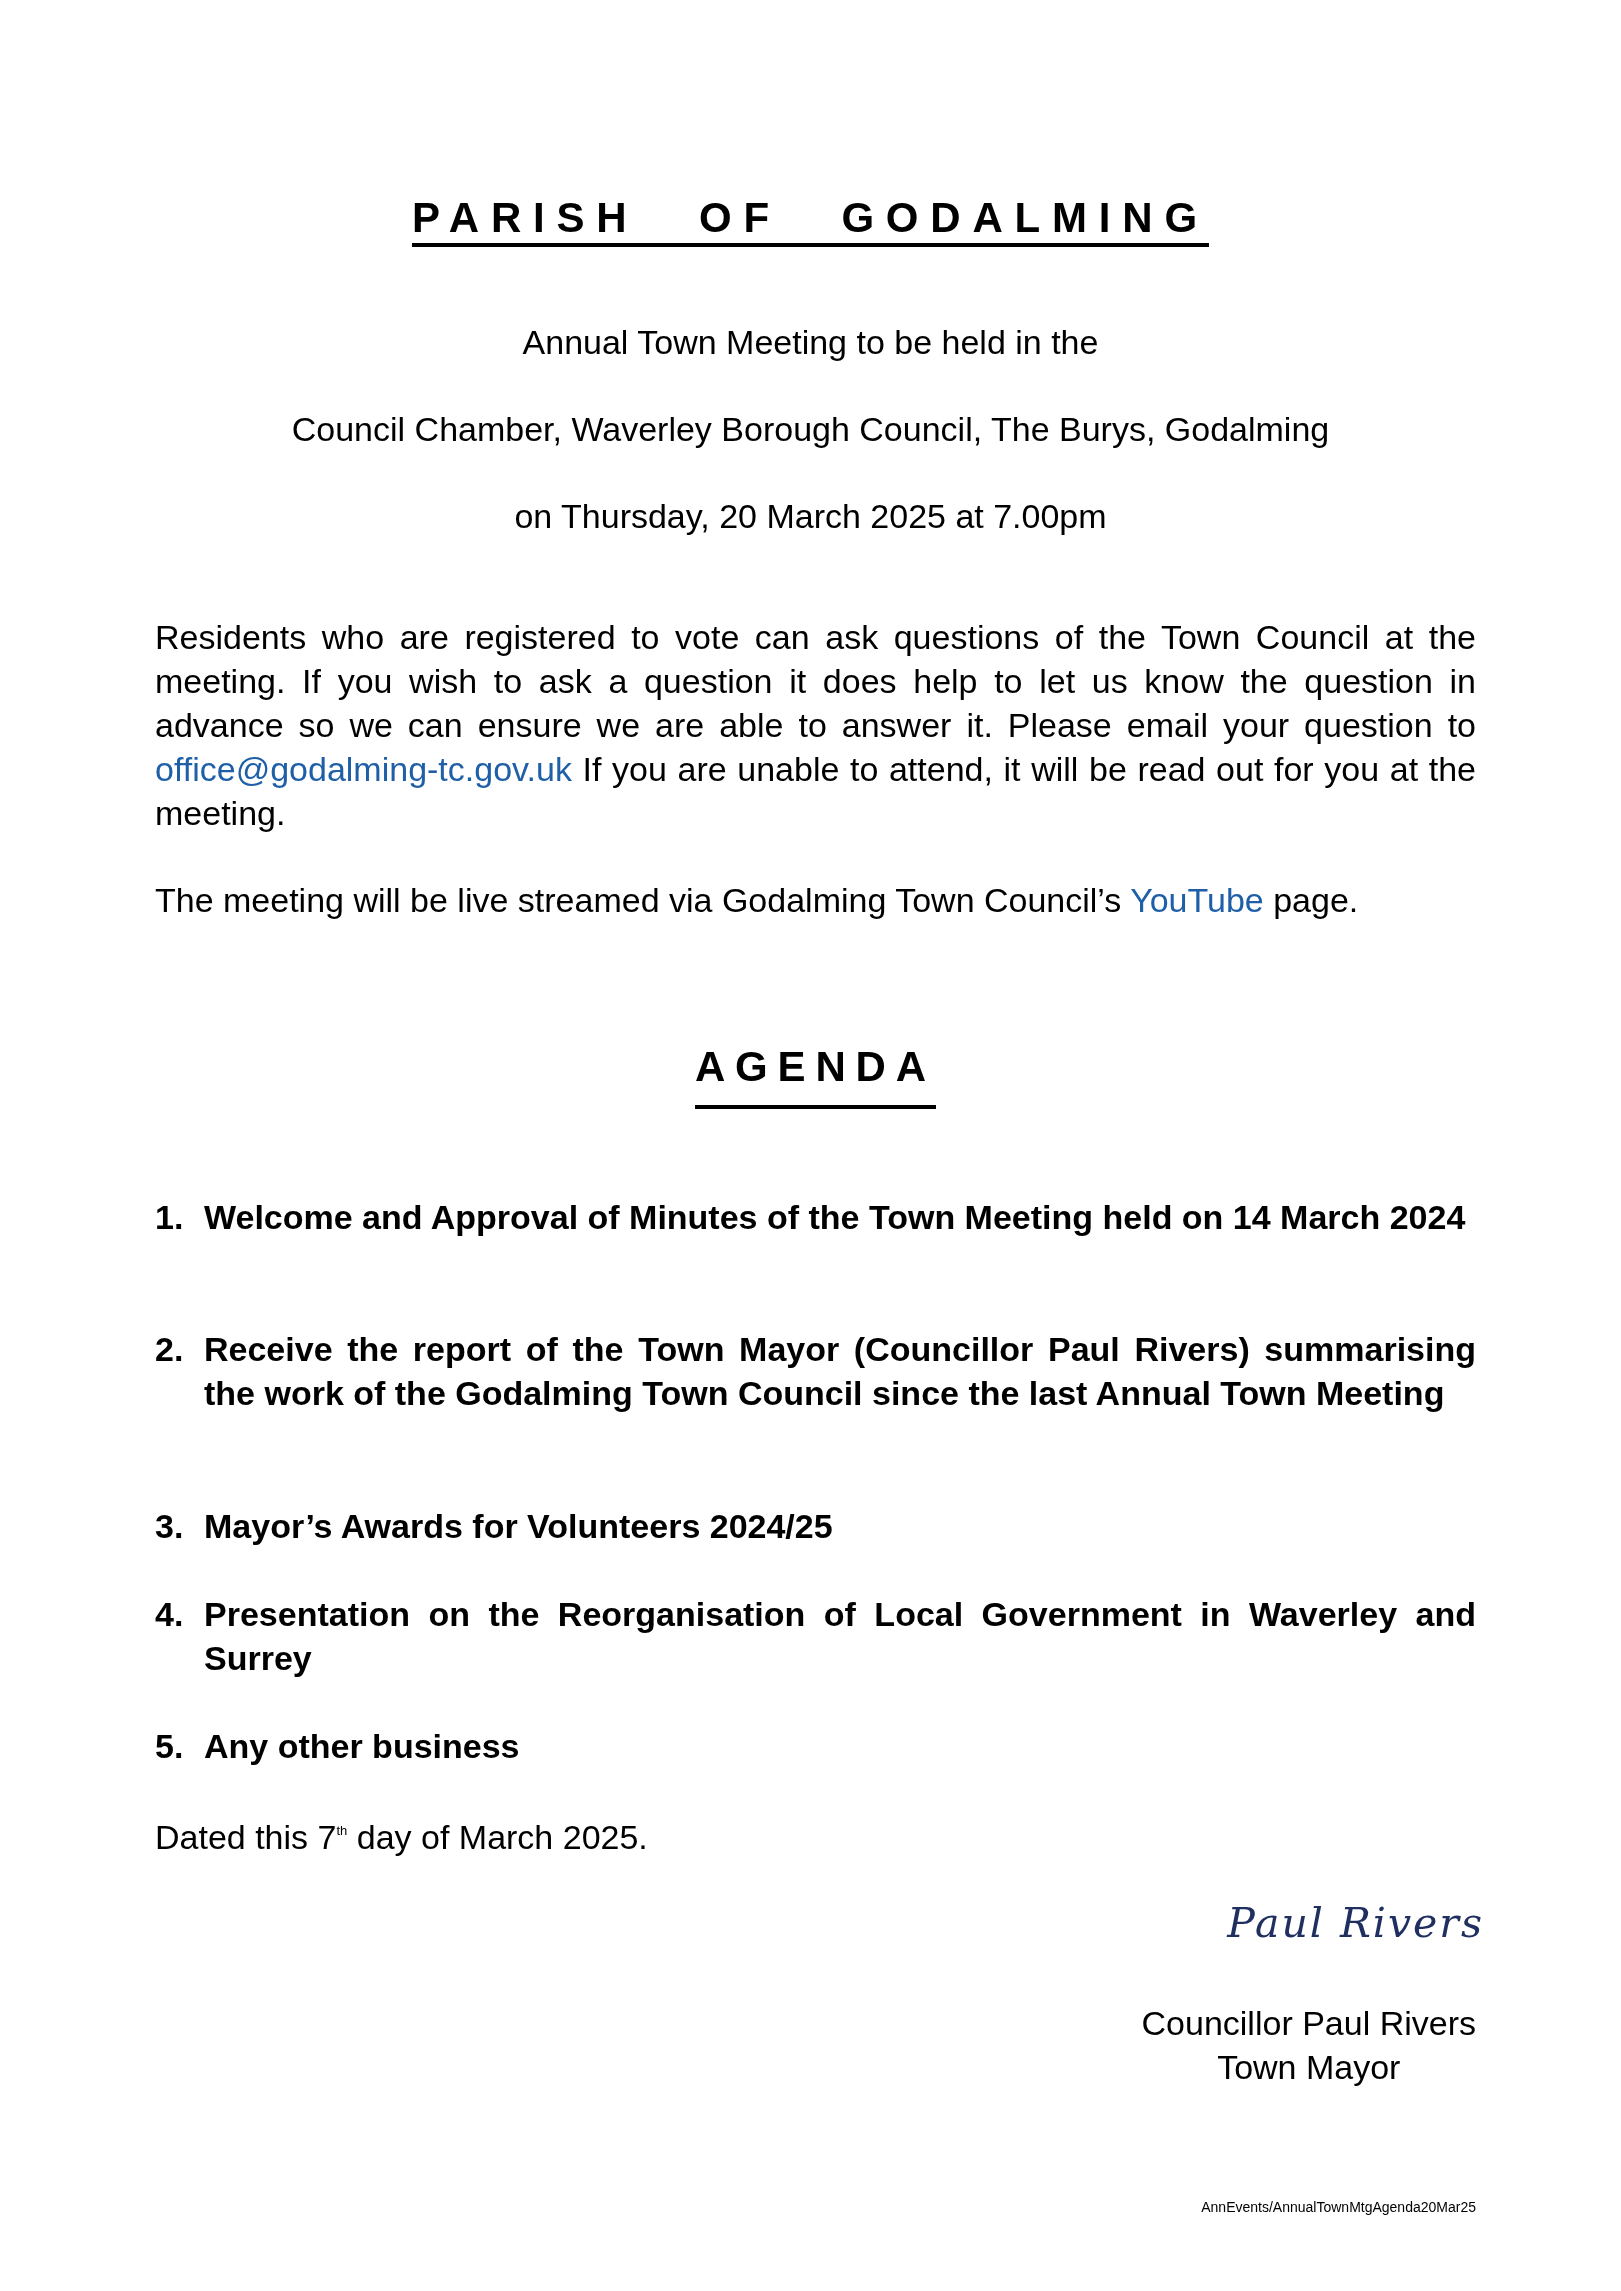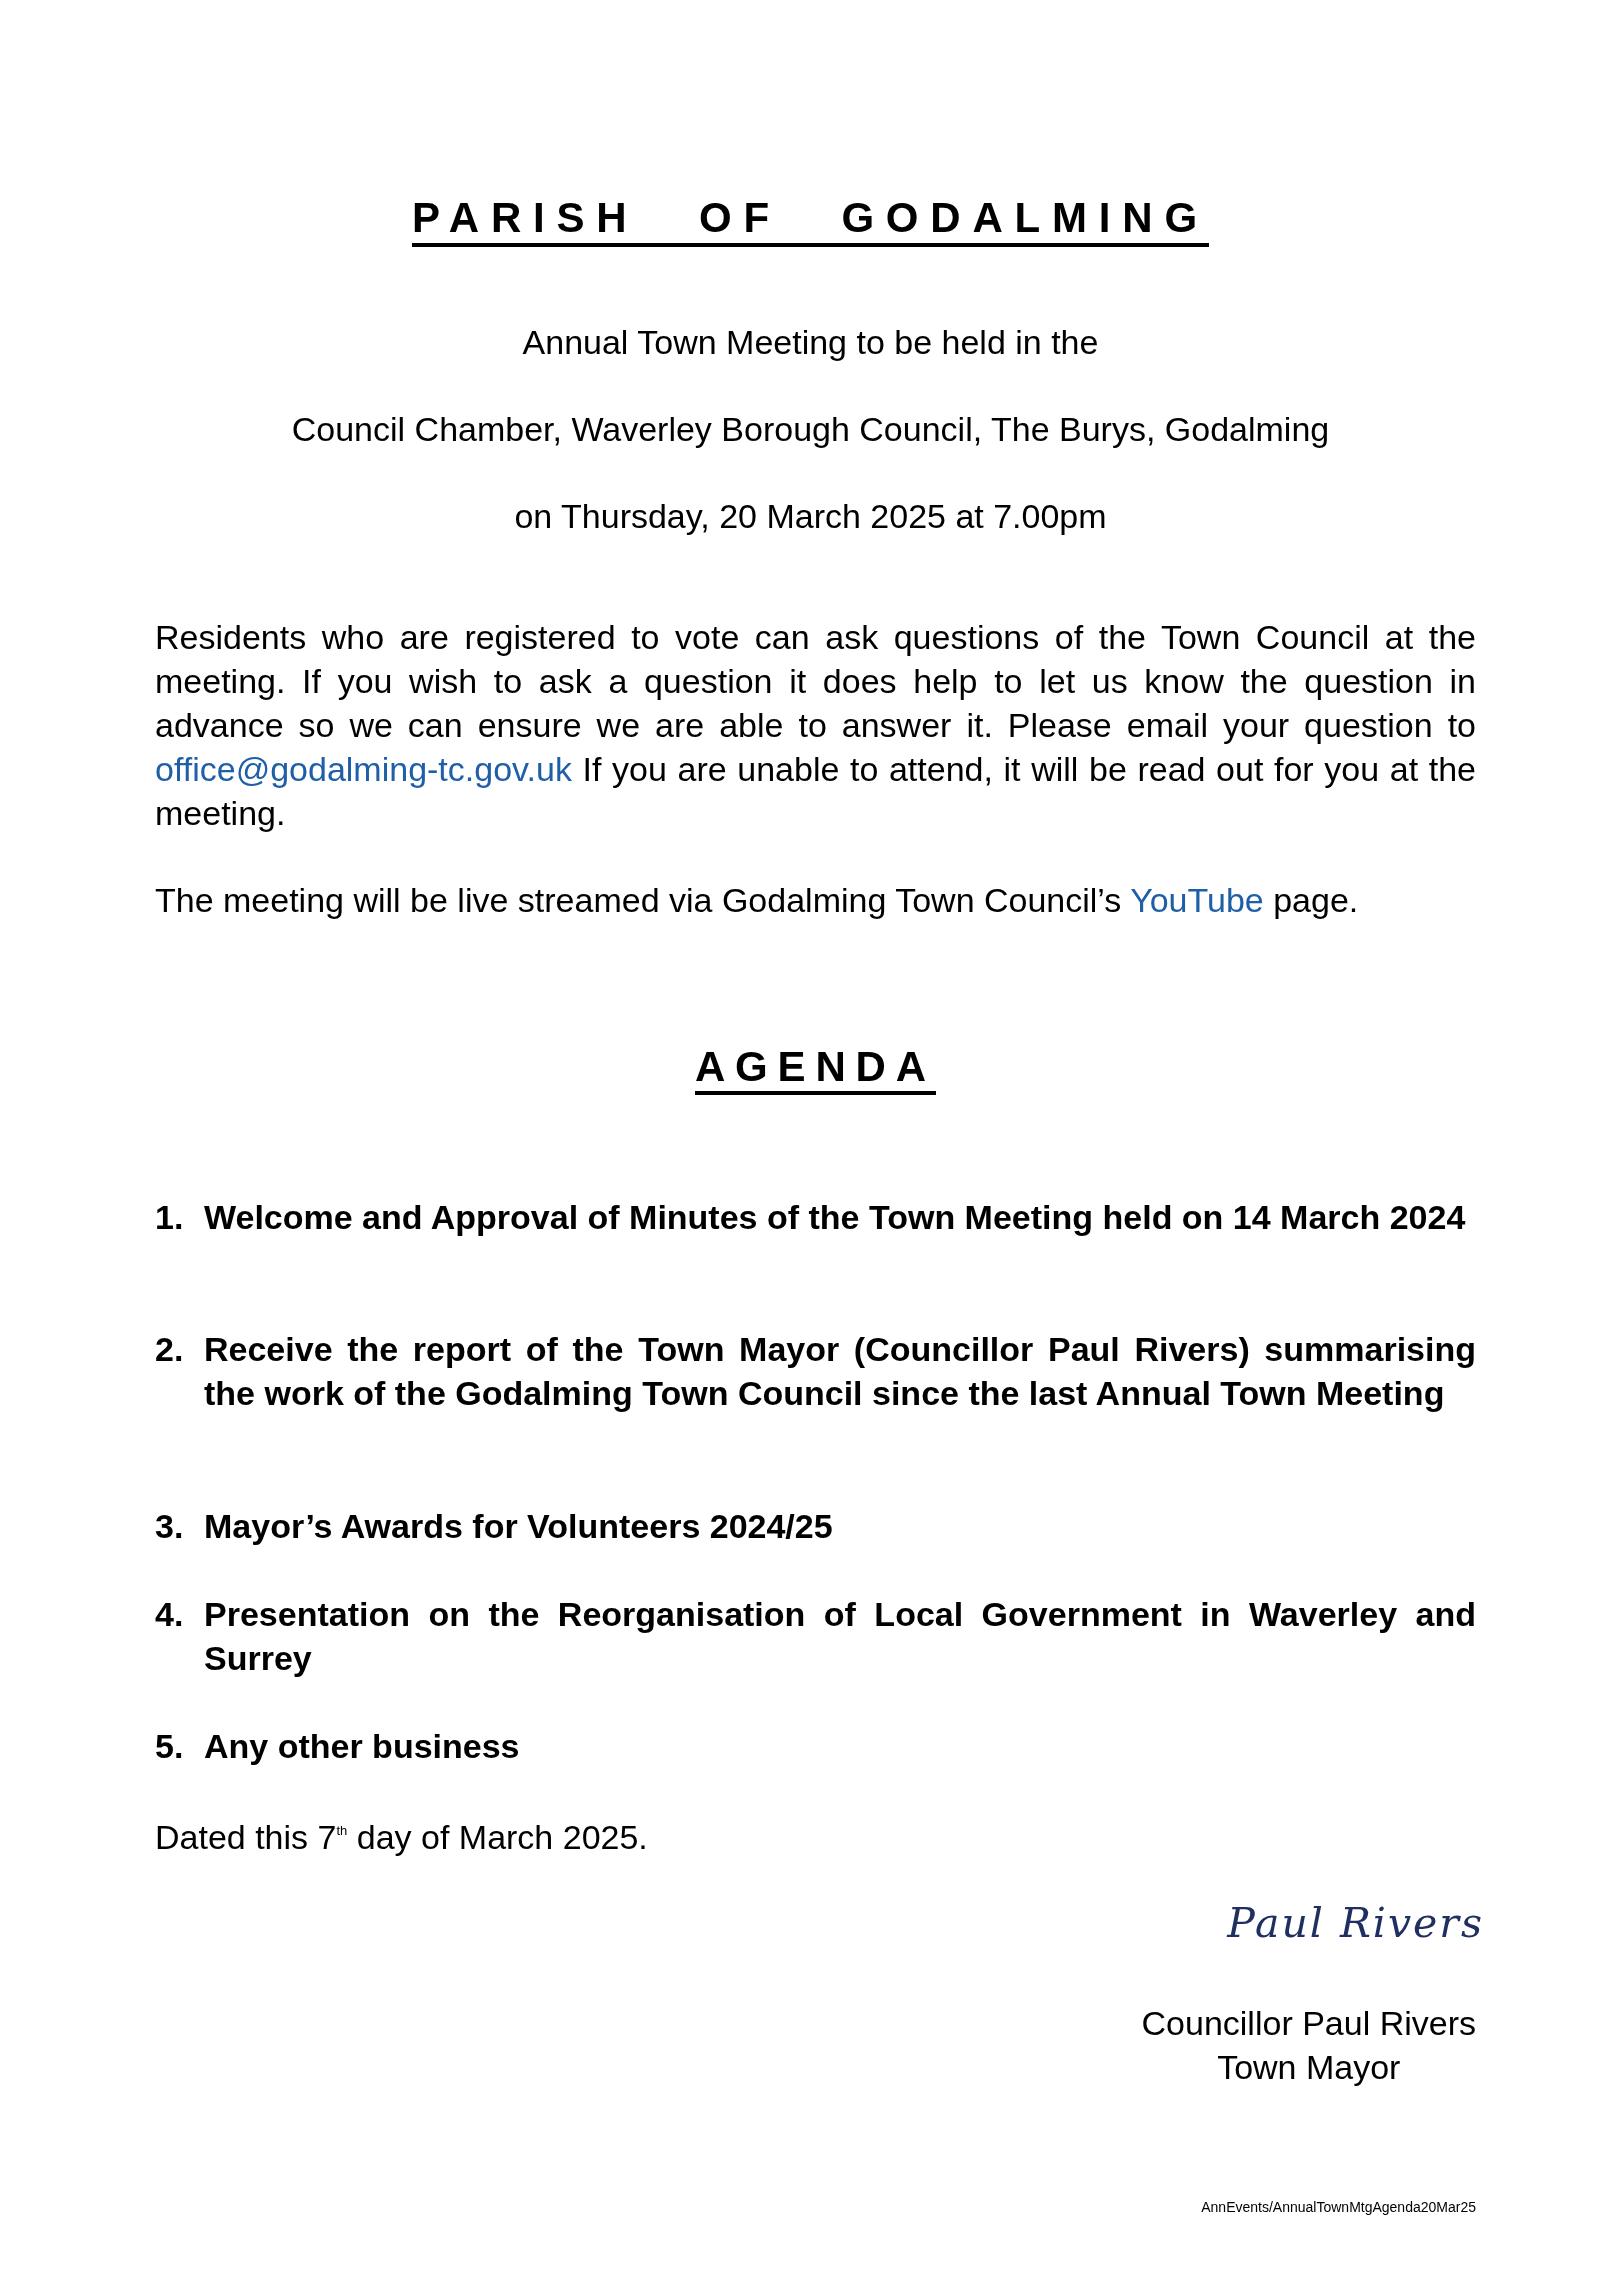--- a/index.html
+++ b/index.html
@@ -63,21 +63,21 @@
       left: 0; right: 0;
       top: 1041px;
       text-align: center;
       font-weight: bold;
       font-size: 42px;
       line-height: 51px;
       letter-spacing: 9.8px;
     }
     .agenda-heading span.u {
       border-bottom: 4.9px solid #000;
-      padding-bottom: 1px;
+      padding-bottom: 15px;
       margin-right: -9.8px;
     }
     .agenda-item {
       position: absolute;
       left: 155px;
       width: 1321px;
       font-size: 34px;
       line-height: 44px;
       font-weight: bold;
       display: flex;

